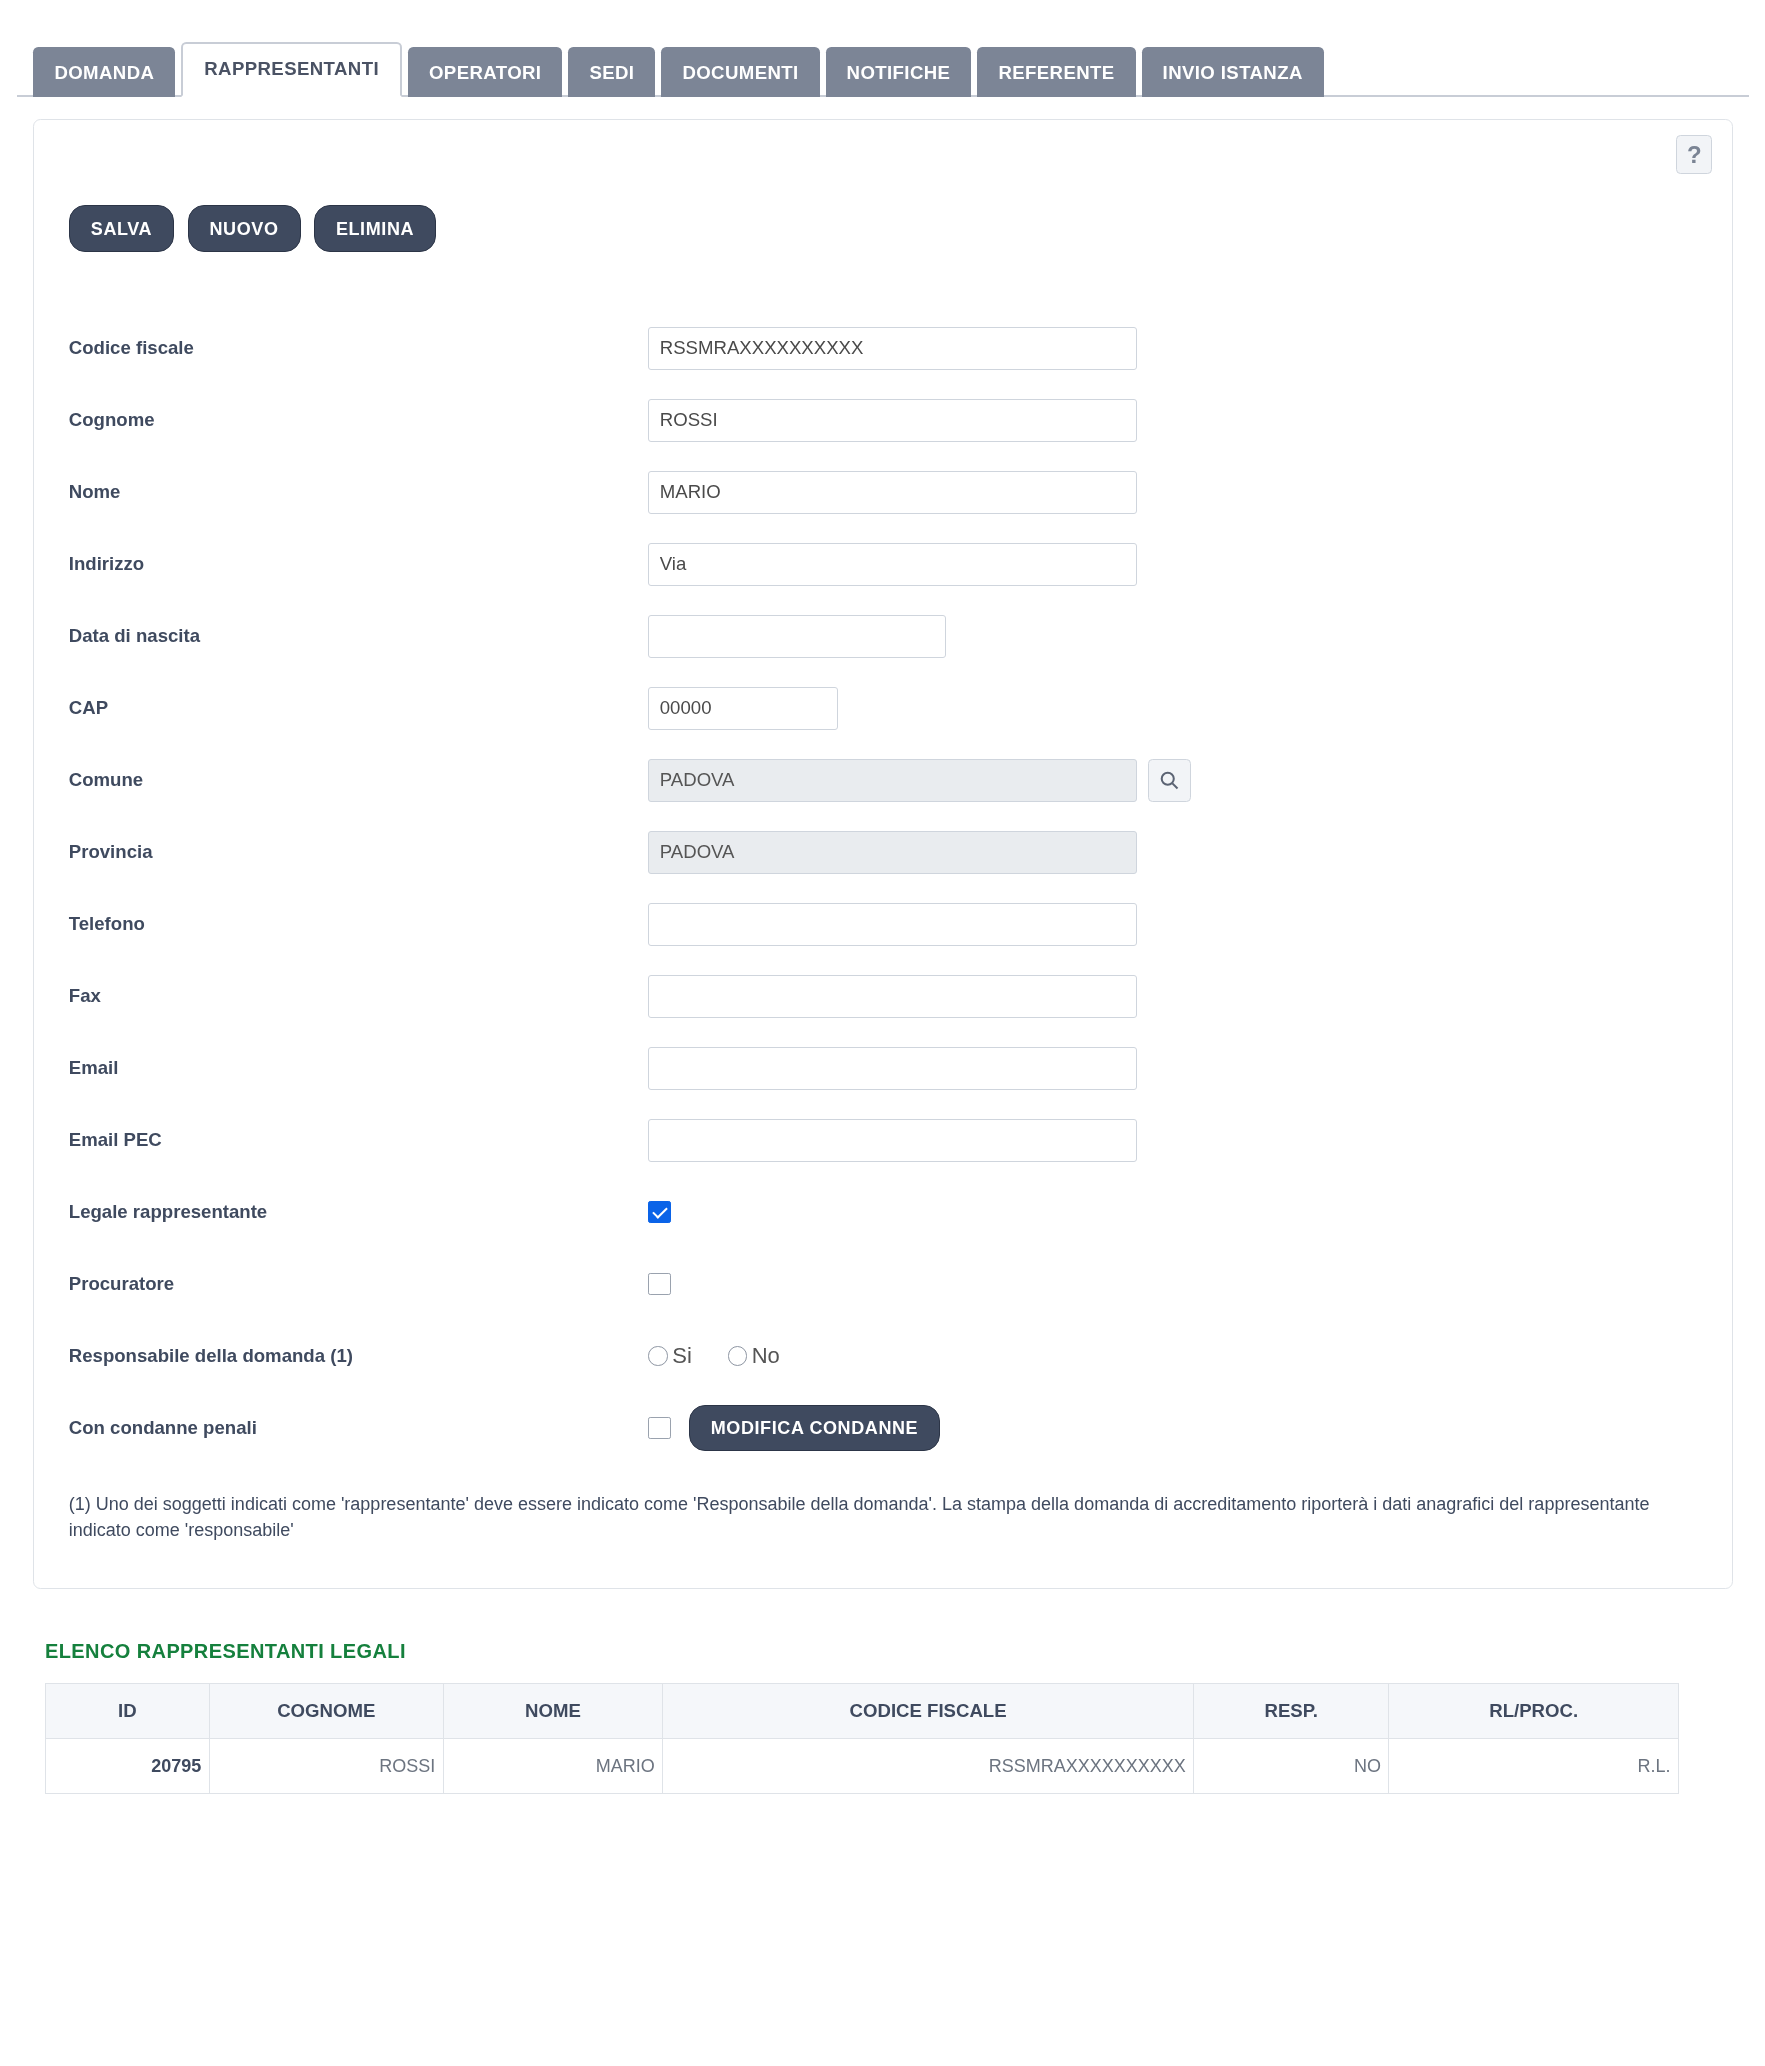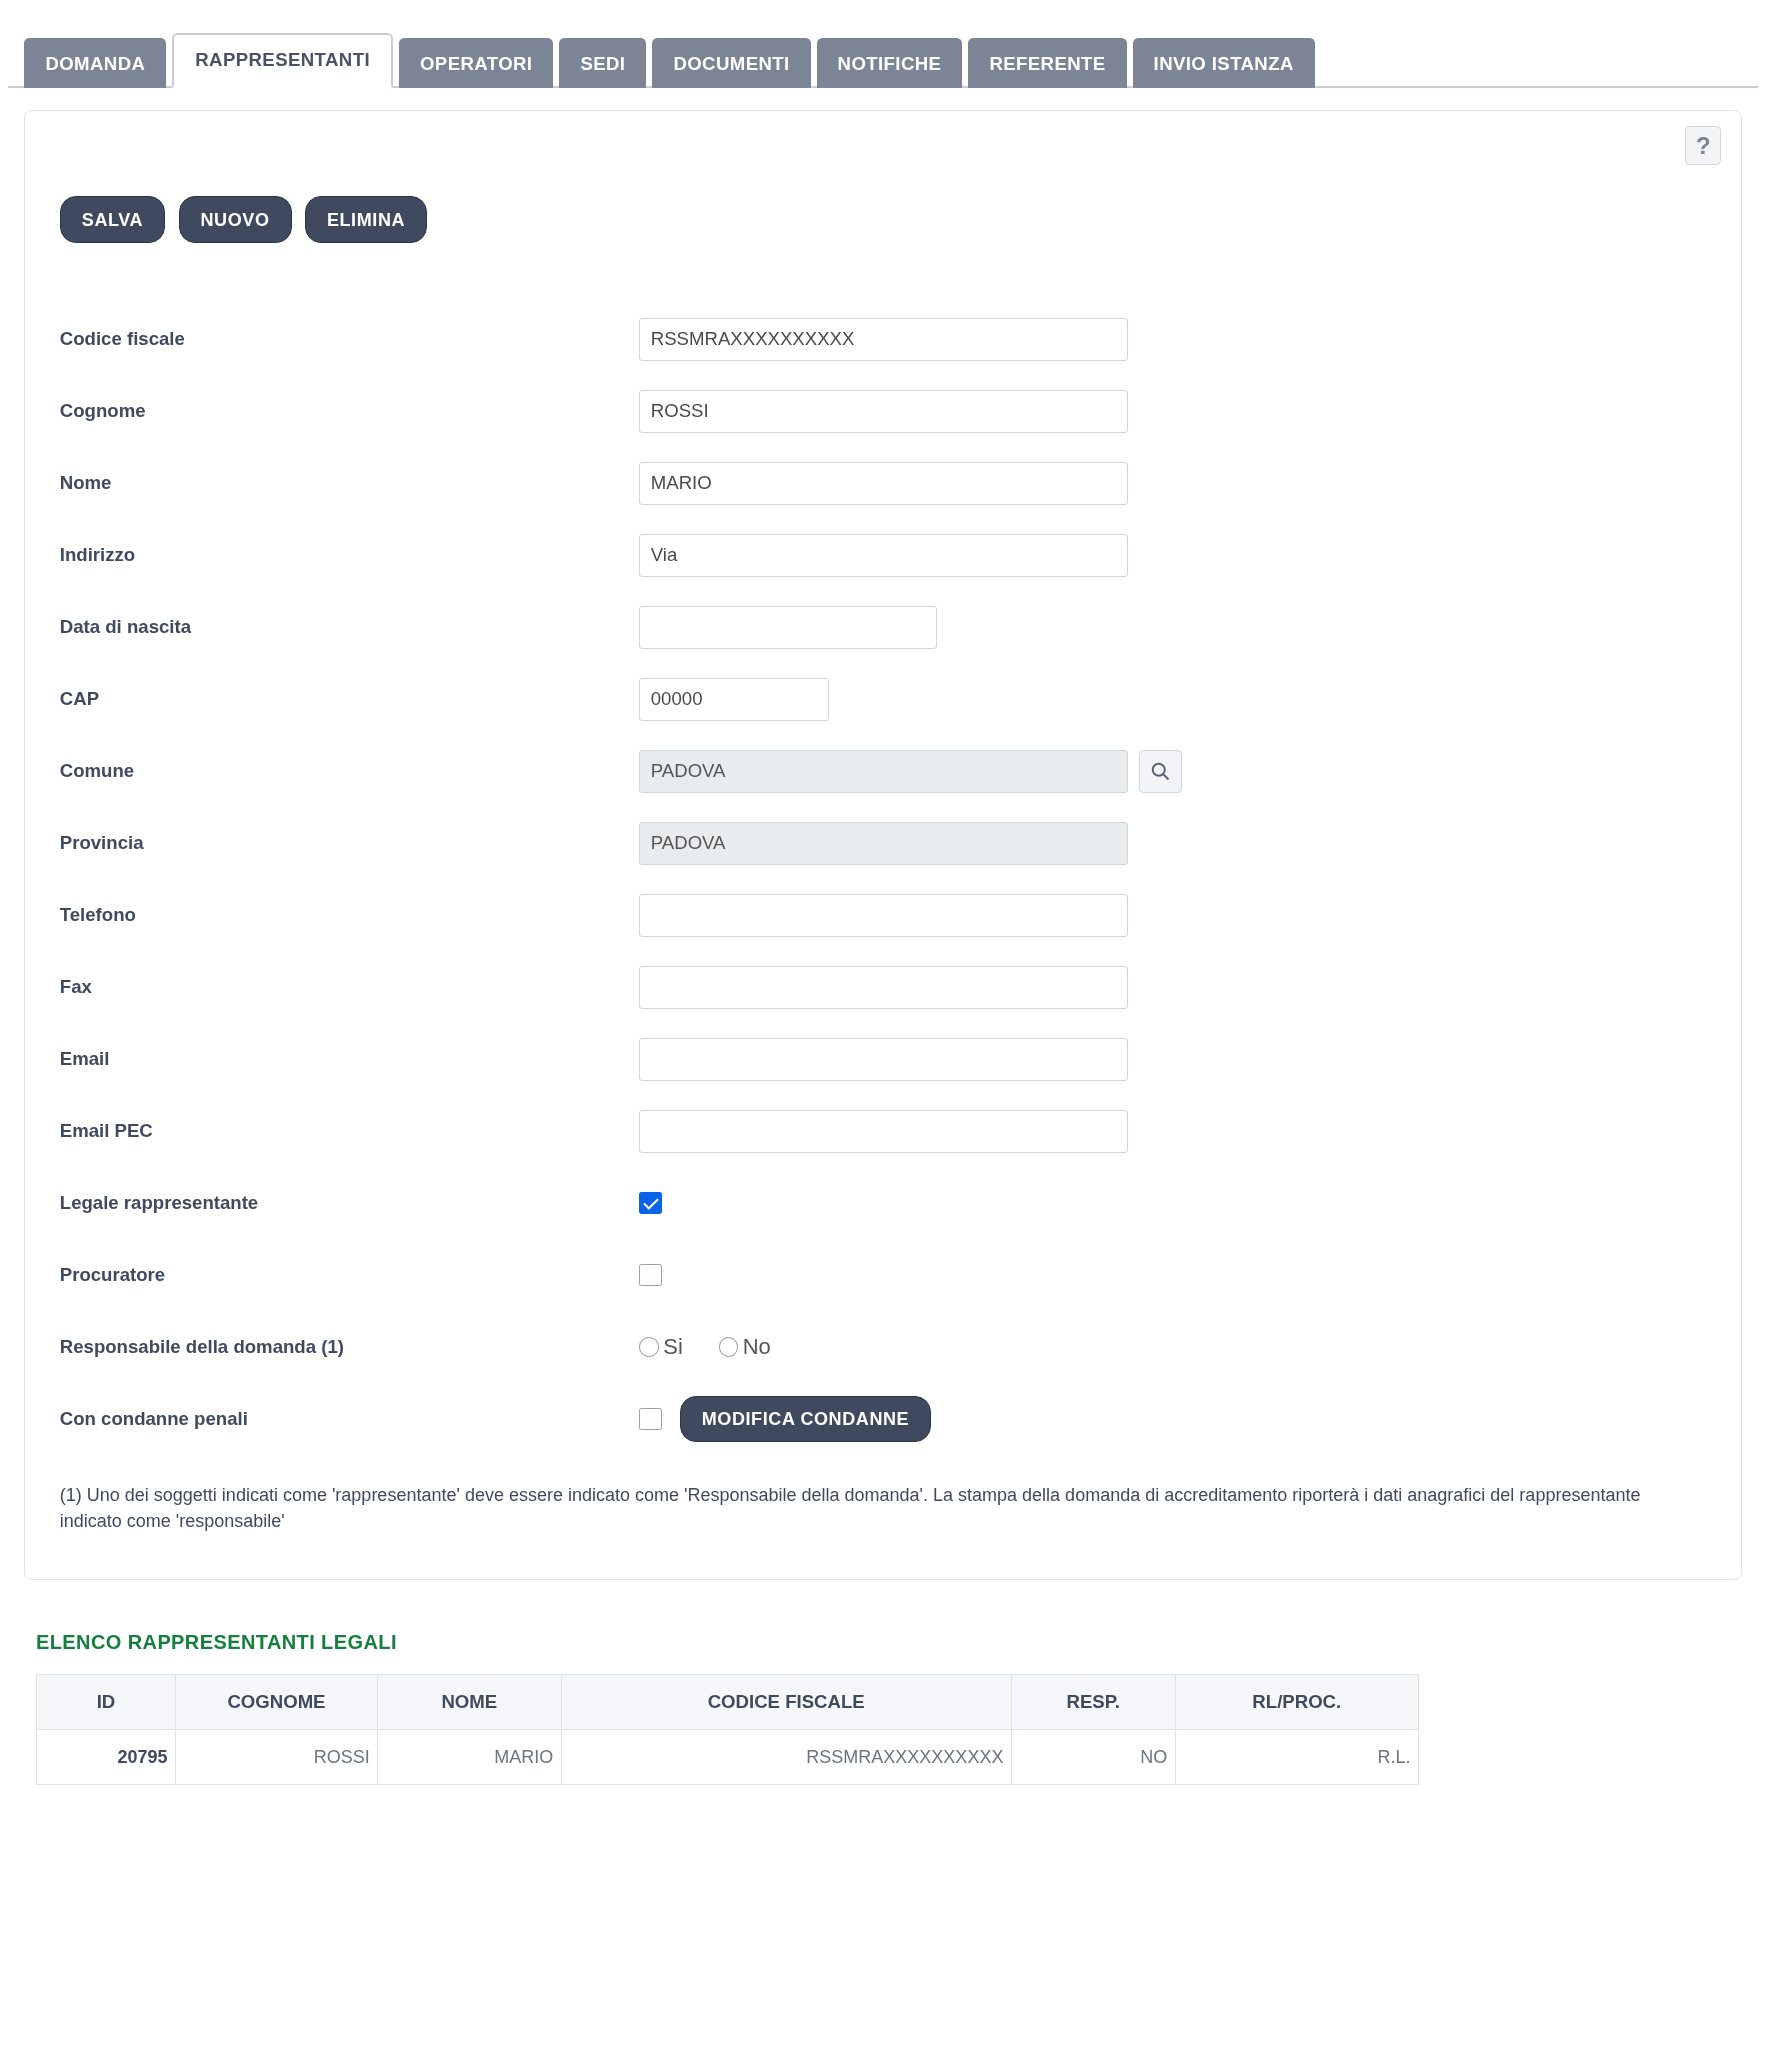--- a/index.html
+++ b/index.html
@@ -9,21 +9,21 @@
     background: #ffffff;
     font-family: "Liberation Sans", sans-serif;
   }
   body {
     width: 1766px;
     font-size: 18px;
     color: #333;
   }
   .page {
     width: 1766px;
-    padding: 8px;
+    padding: 17px;
   }
 
   
   .tabbar {
     display: flex;
     align-items: flex-end;
     gap: 6px;
     padding: 0 0 0 16.4px;
     height: 80px;
     background: #ffffff;
@@ -219,21 +219,21 @@
   .list-title {
     margin: 51px 0 0 28px;
     font-weight: bold;
     font-size: 20px;
     letter-spacing: 0.4px;
     color: #15803d;
   }
   table.grid {
     margin: 19.4px 16.4px 0 28px;
     border-collapse: collapse;
-    width: 1383px;
+    width: 1634px;
     background: #ffffff;
   }
   table.grid th {
     background: #f5f7fa;
     border: 1.5px solid #dfe3e8;
     color: #3f4a5f;
     font-size: 18.6px;
     font-weight: bold;
     padding: 16.4px 7.4px;
     text-align: center;

